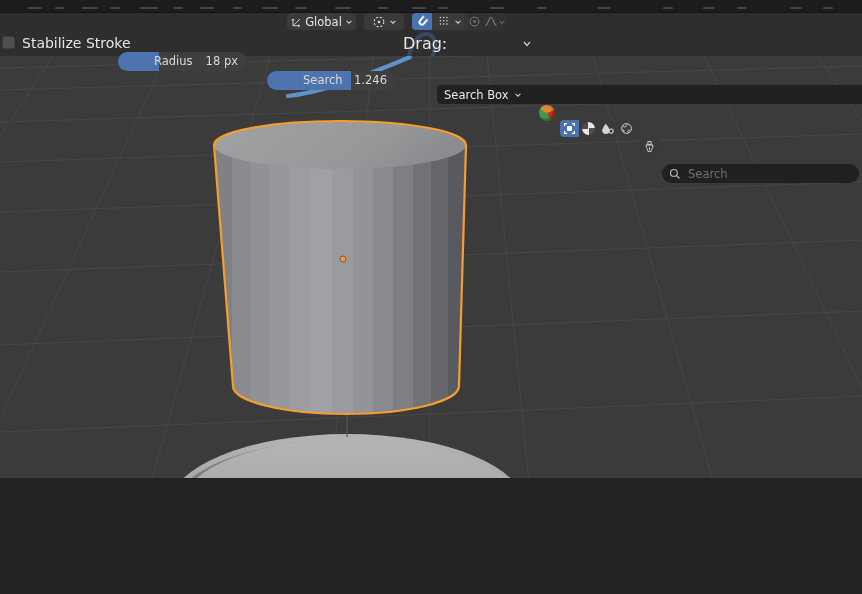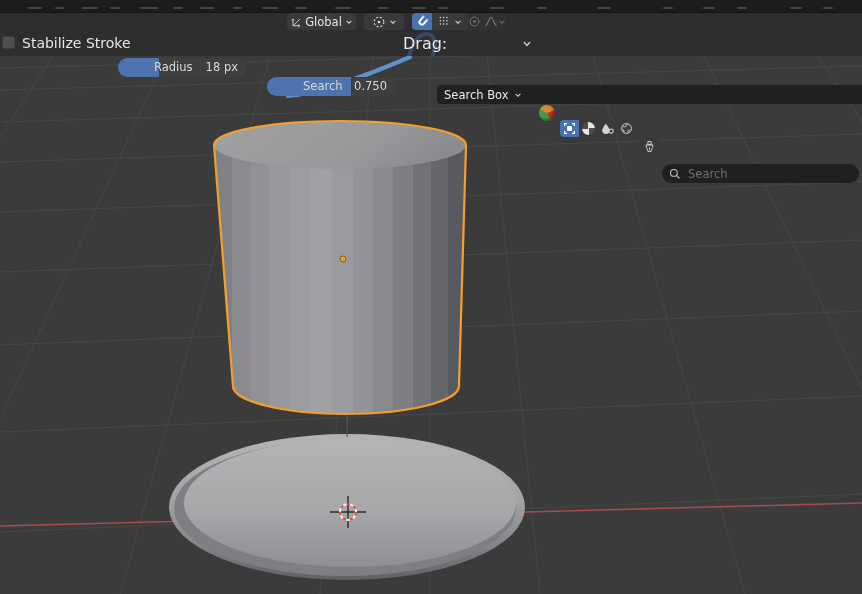--- a/index.html
+++ b/index.html
@@ -1,33 +1,33 @@
 <!DOCTYPE html>
 <html><head>
 <meta charset="utf-8">
 <style>
   html,body{margin:0;padding:0;background:#222;}
-  .app{position:relative;width:862px;height:594px;overflow:hidden;
+  .app{position:relative;width:862px;height:478px;overflow:hidden;
        font-family:"DejaVu Sans","Liberation Sans",sans-serif;
        -webkit-font-smoothing:antialiased;background:#3b3b3b;}
   
   .topbar{position:absolute;left:0;top:0;width:862px;height:12px;background:#1c1c1c;border-bottom:1px solid #141414;}
   .topbar .rem{position:absolute;height:2px;background:#454545;border-radius:1px;top:7px;}
   
   .row1{position:absolute;left:0;top:13px;width:862px;height:18px;background:#2e2e2e;}
   .row2{position:absolute;left:0;top:31px;width:862px;height:25px;background:#2e2e2e;border-bottom:1px solid #262626;}
   .btn{position:absolute;top:0;height:17px;background:#3a3a3a;border-radius:4px;display:flex;align-items:center;justify-content:center;gap:3px;color:#e4e4e4;font-size:11px;}
   .grp{position:absolute;top:0;height:17px;display:flex;border-radius:4px;overflow:hidden;}
   .grp .seg{height:17px;display:flex;align-items:center;justify-content:center;background:#3a3a3a;}
   .grp .seg.blue{background:#4a72b0;}
   .dim{opacity:.5;}
   .chev{width:8px;height:8px;display:inline-block;}
   .lbl{color:#e6e6e6;font-size:11.5px;}
   
-  .slider{position:absolute;top:14px;height:19px;border-radius:9.5px;background:#3f3f3f;overflow:hidden;color:#d9d9d9;font-size:11.5px;}
+  .slider{position:absolute;top:8px;height:19px;border-radius:9.5px;background:#3f3f3f;overflow:hidden;color:#d9d9d9;font-size:11.5px;}
   .slider .fill{position:absolute;left:0;top:0;bottom:0;background:#4d74ae;}
   .slider .slabel{position:absolute;left:36px;top:0;line-height:19px;}
   .slider .sval{position:absolute;right:9px;top:0;line-height:19px;}
   .checkbox{position:absolute;left:2px;top:5px;width:13px;height:13px;background:#4f4f4f;border-radius:2.5px;border:1px solid #3c3c3c;box-sizing:border-box;}
   .select{position:absolute;top:3px;height:19px;background:#212121;border-radius:4px;display:flex;align-items:center;padding:0 7px;gap:5px;color:#e8e8e8;font-size:11.5px;}
   .search{position:absolute;top:3px;height:19px;background:#202020;border-radius:9.5px;display:flex;align-items:center;padding:0 7px;gap:5px;margin-top:8px;}
   .search input{background:transparent;border:none;outline:none;color:#cfcfcf;font-size:11.5px;width:150px;font-family:inherit;}
   .search input::placeholder{color:#6f6f6f;}
   .iconball{position:absolute;top:4px;width:16px;height:16px;border-radius:50%;
     background:conic-gradient(from 200deg,#3f9e4d 0 28%,#e2872f 28% 63%,#c0392b 63% 86%,#3f9e4d 86%);
@@ -145,21 +145,21 @@
 
     <div class="slider z1" style="left:118px;width:129px">
       <div class="fill" style="width: 32%;"></div>
       <span class="slabel">Radius</span>
       <span class="sval">18 px</span>
     </div>
 
     <div class="slider z1" style="left:267px;width:129px">
       <div class="fill" style="width: 65%;"></div>
       <span class="slabel">Search</span>
-      <span class="sval">0.750</span>
+      <span class="sval">1.246</span>
     </div>
 
     <span class="lbl z1" style="position:absolute;left:403px;top:0;line-height:25px;font-size:16px">Drag:</span>
 
     <div class="select z1" style="left:437px">
       <span>Search Box</span>
       <svg class="chev" viewBox="0 0 10 10">
           <path d="M2 3.5 L5 6.5 L8 3.5" stroke="#cfcfcf" stroke-width="1.3" fill="none"></path>
         </svg>
     </div>

